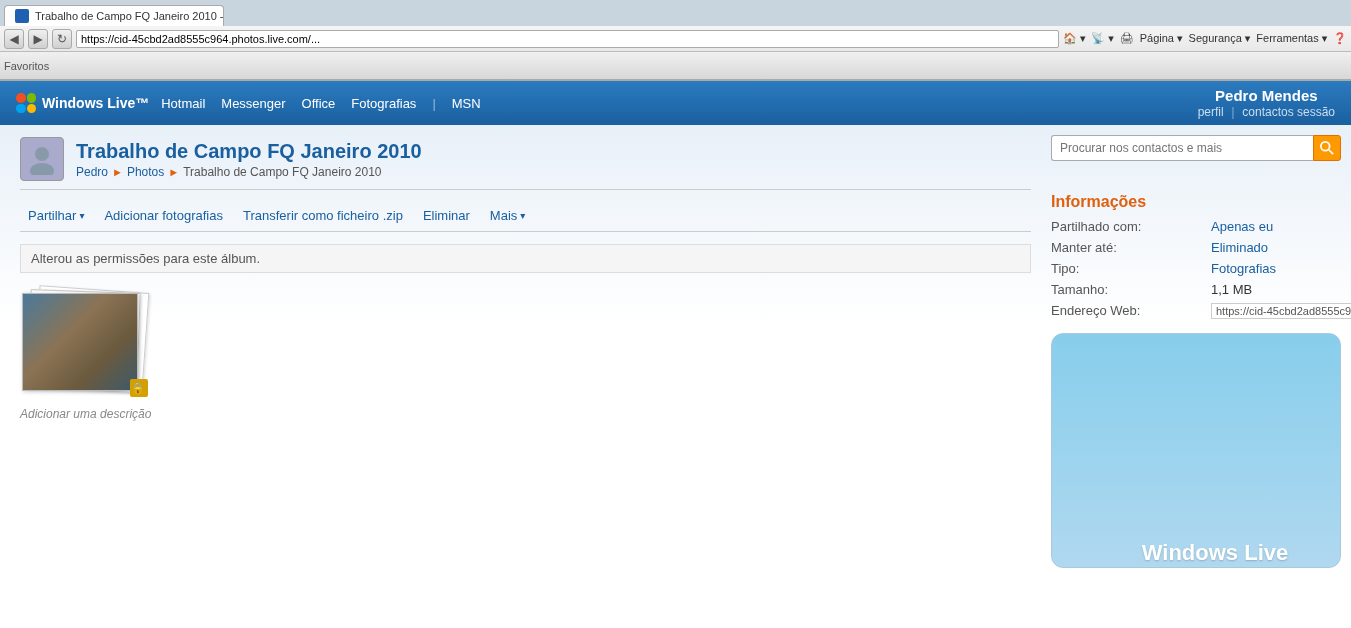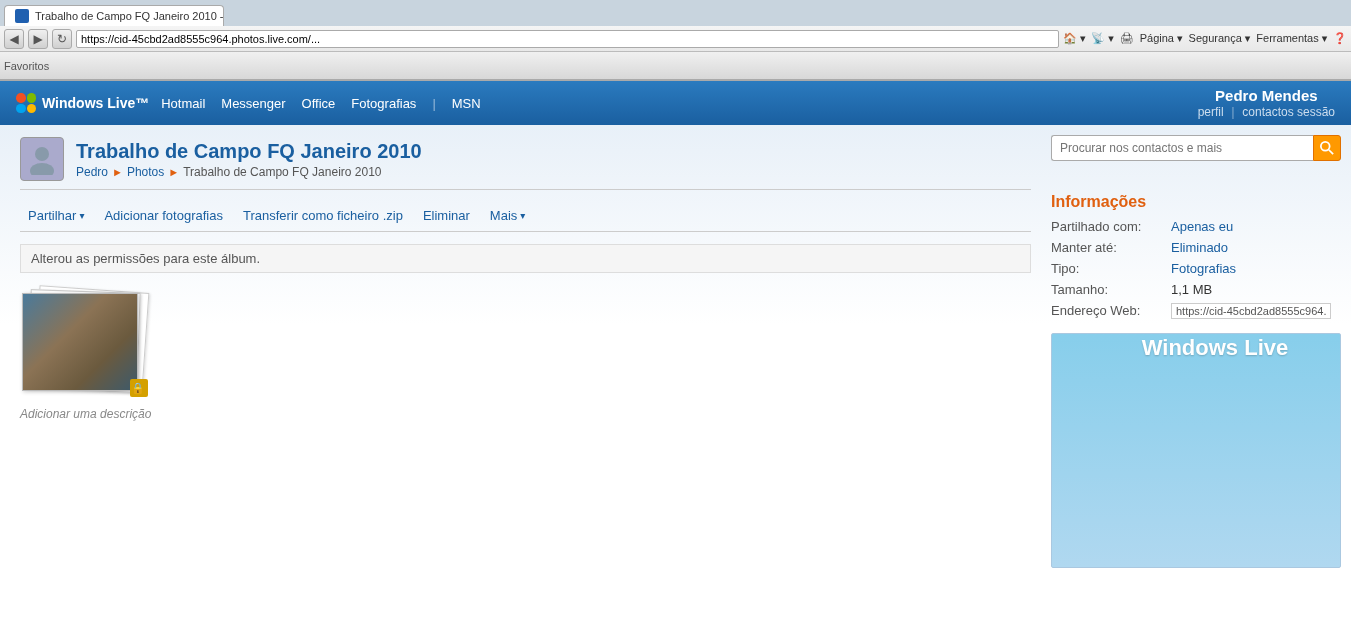--- a/index.html
+++ b/index.html
@@ -71,28 +71,28 @@
     
     .sidebar { width: 300px; padding: 10px 10px 10px 0; flex-shrink: 0; }
     .search-box { display: flex; align-items: center; margin-bottom: 32px; }
     .search-input { flex: 1; height: 26px; border: 1px solid #aaa; border-right: none; border-radius: 3px 0 0 3px; padding: 0 8px; font-size: 12px; color: #999; }
     .search-btn { width: 28px; height: 26px; background: #f90; border: 1px solid #e07000; border-radius: 0 3px 3px 0; display: flex; align-items: center; justify-content: center; cursor: pointer; }
     .search-btn svg { fill: #fff; width: 14px; height: 14px; }
 
     
     .info-panel { margin-bottom: 14px; }
     .info-title { font-size: 16px; color: #e06010; font-weight: bold; margin-bottom: 8px; }
-    .info-row { display: flex; align-items: flex-start; margin-bottom: 6px; font-size: 13px; }
+    .info-row { display: flex; align-items: flex-start; margin-bottom: 6px; font-size: 13px; gap: 40px; }
     .info-label { color: #555; width: 120px; flex-shrink: 0; }
     .info-value { color: #333; }
     .info-value a { color: #1a5fa0; text-decoration: none; cursor: pointer; }
     .info-value input { font-size: 11px; border: 1px solid #ccc; padding: 1px 4px; width: 160px; color: #555; }
 
     
-    .wl-ad-panel { background: linear-gradient(to bottom, #87ceeb, #b0d8f0); border: 1px solid #aac8e0; border-radius: 2px; display: flex; align-items: flex-start; justify-content: center; height: 235px; position: relative; overflow: hidden; }
+    .wl-ad-panel { background: linear-gradient(to bottom, #87ceeb, #b0d8f0); border: 1px solid #aac8e0; border-radius: 12px; display: flex; align-items: flex-end; justify-content: center; height: 235px; position: relative; overflow: hidden; }
     .wl-ad-content { display: flex; align-items: center; gap: 10px; }
     .wl-ad-logo-flag { width: 28px; height: 28px; display: grid; grid-template-columns: 1fr 1fr; gap: 1px; }
     .wl-ad-logo-flag div { border-radius: 50%; }
     .wl-ad-text { font-size: 22px; color: #fff; font-weight: bold; text-shadow: 0 1px 2px rgba(0,0,0,0.2); }
   </style>
 </head>
 <body>
 
 <div class="browser-chrome">
 

